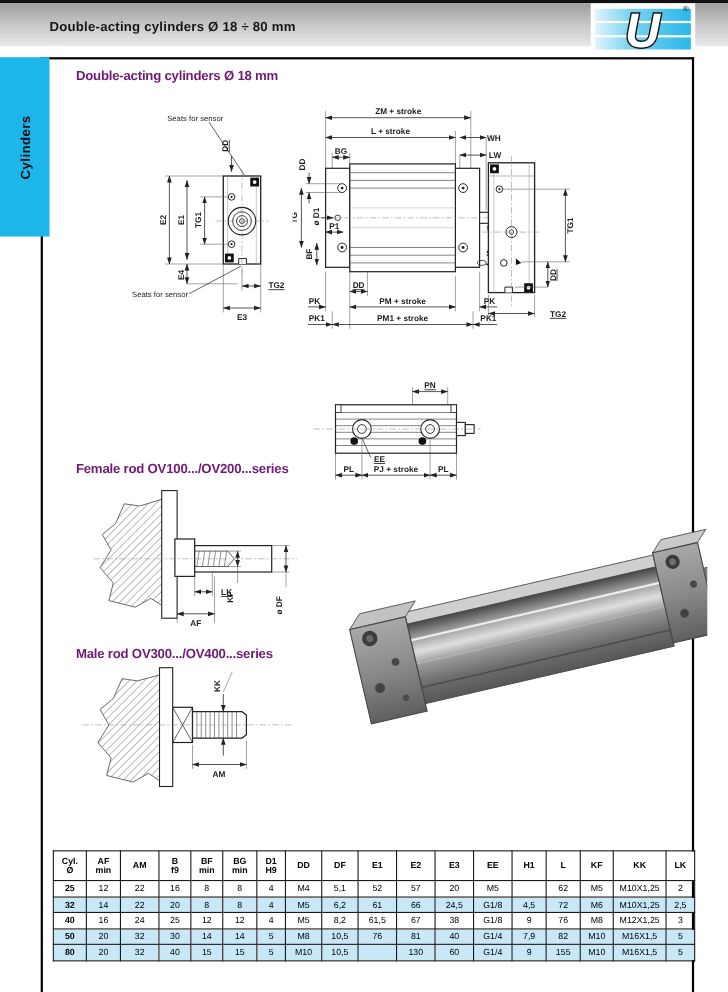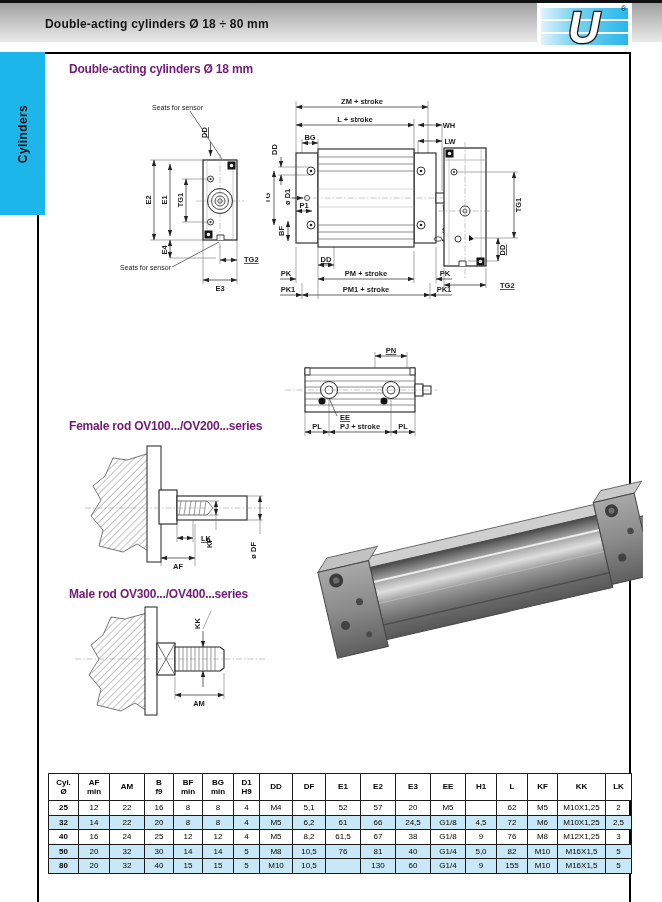--- a/index.html
+++ b/index.html
@@ -555,21 +555,21 @@
         <td>30</td>
         <td>14</td>
         <td>14</td>
         <td>5</td>
         <td>M8</td>
         <td>10,5</td>
         <td>76</td>
         <td>81</td>
         <td>40</td>
         <td>G1/4</td>
-        <td>5,0</td>
+        <td>7,9</td>
         <td>82</td>
         <td>M10</td>
         <td>M16X1,5</td>
         <td>5</td>
       </tr>
       <tr class="blue">
         <td class="first">80</td>
         <td>20</td>
         <td>32</td>
         <td>40</td>

